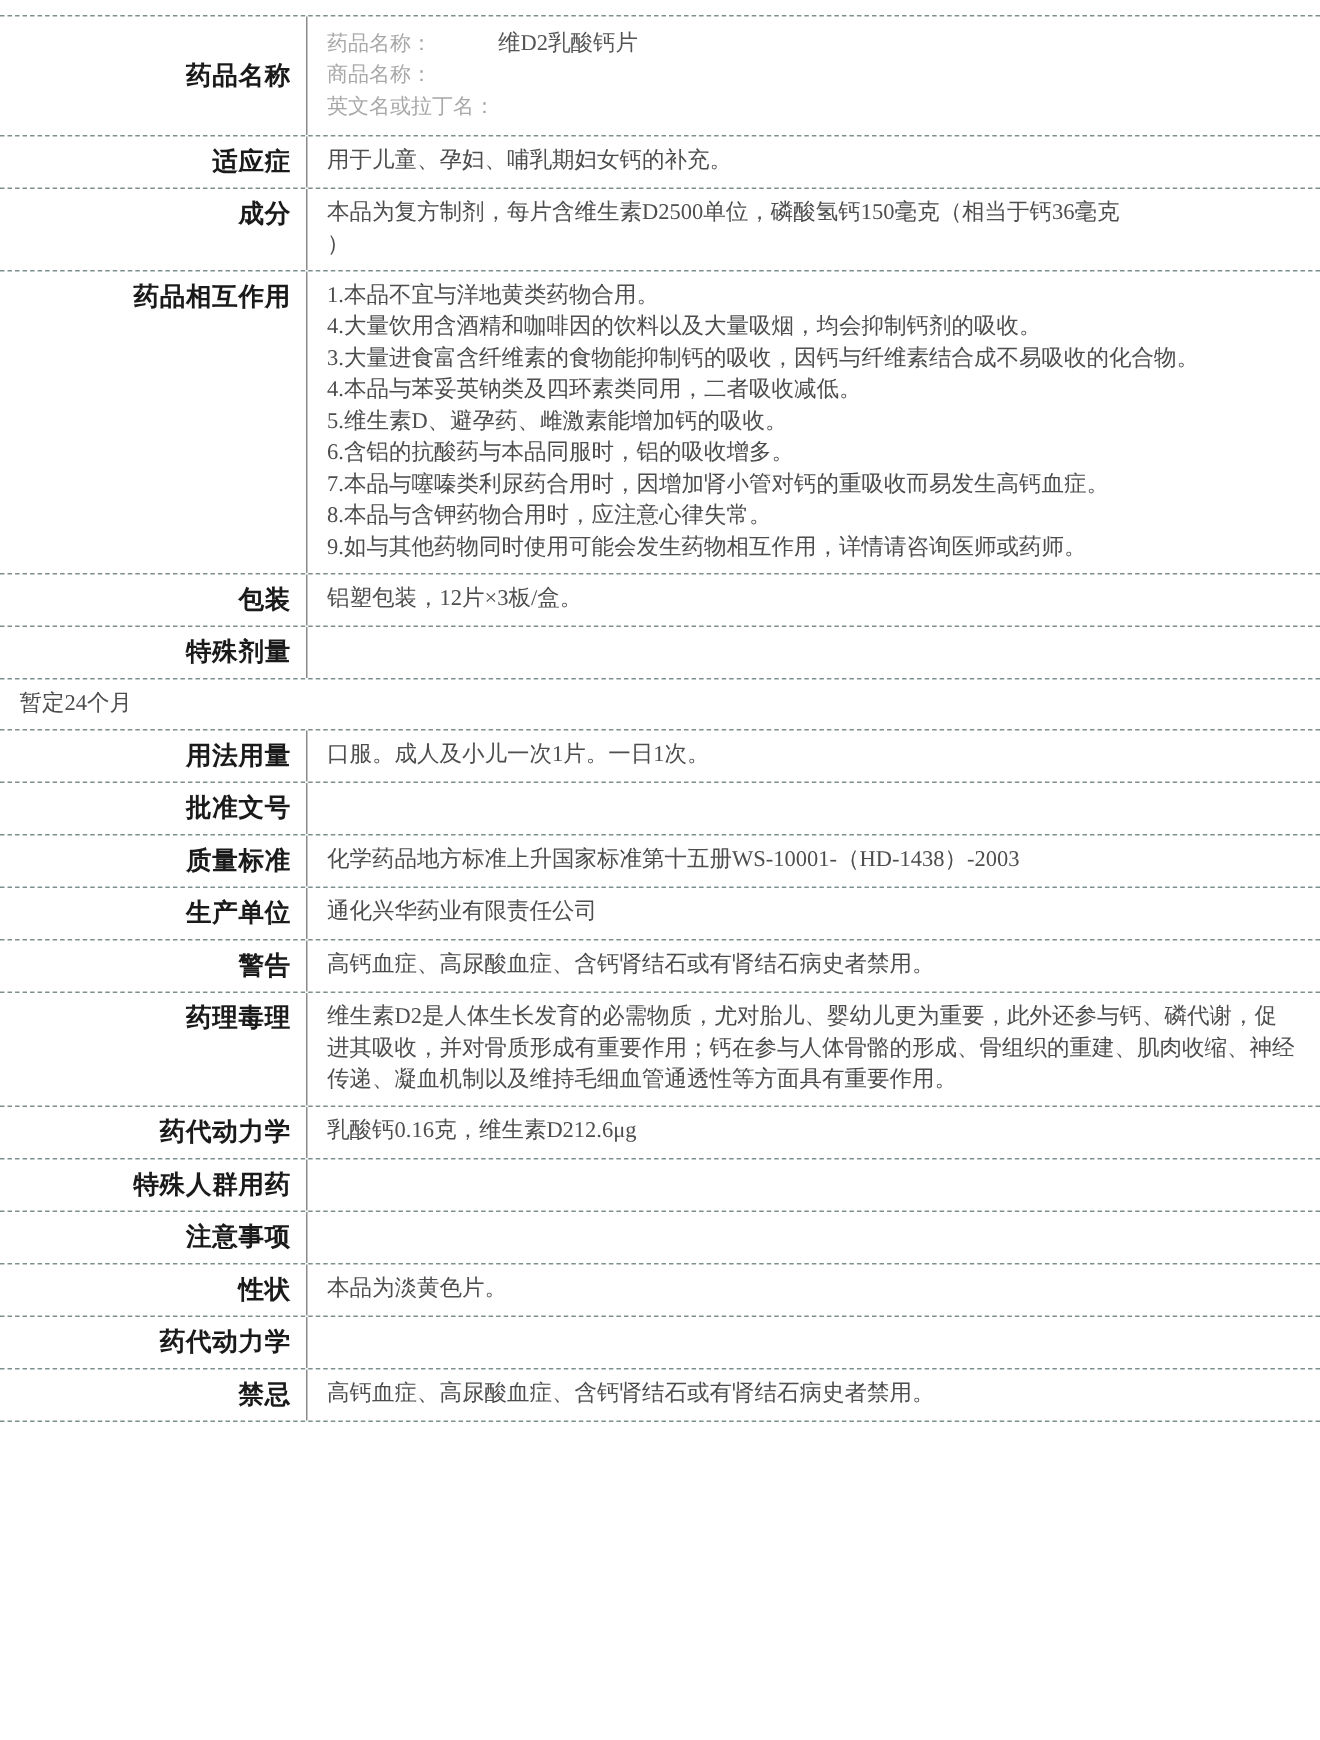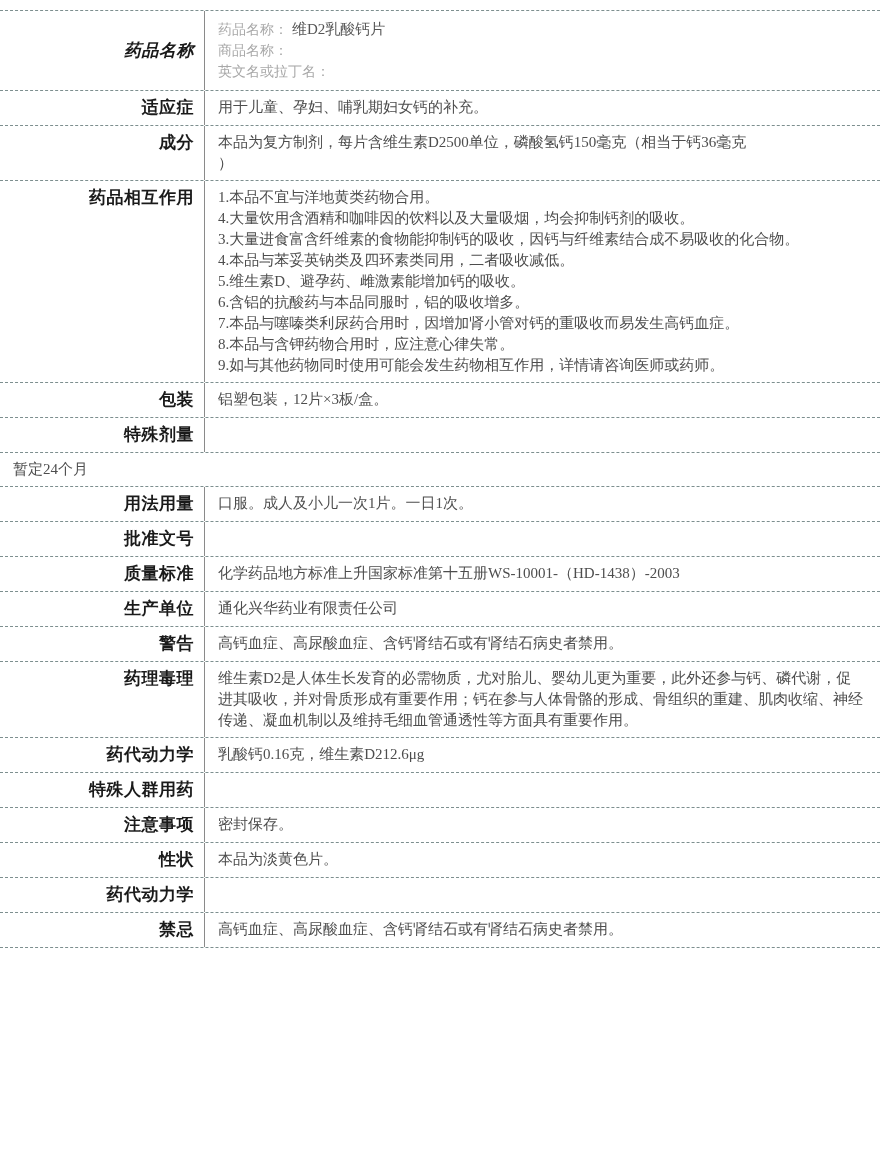--- a/index.html
+++ b/index.html
@@ -48,32 +48,32 @@
     line-height: 21px;
     color: var(--content-text);
     min-height: 22px;
   }
   .content-line { min-height: 21px; }
   
   .row.name-row .label-cell {
     display: flex;
     align-items: center;
     justify-content: flex-end;
-    font-style: italic;
   }
   .row.name-row .content-cell { padding-top: 8px; padding-bottom: 8px; }
   .row.name-row .content-line { line-height: 20px; min-height: 20px; }
   .field-key {
     color: var(--muted-label-text);
     font-size: 14px;
   }
   .field-value {
     color: var(--drug-name-text);
     font-size: 15px;
     padding-left: 4px;
+    margin-left: 40px;
   }
 </style>
 </head>
 <body>
 
 <div class="drug-table" id="drug-table">
   <div class="row name-row">
     <div class="label-cell">药品名称</div>
     <div class="content-cell">
         <div class="content-line"><span class="field-key">药品名称：</span><span class="field-value">维D2乳酸钙片</span></div>
@@ -177,23 +177,20 @@
       </div>
   </div>
 
   <div class="row">
     <div class="label-cell">特殊人群用药</div>
     <div class="content-cell"></div>
   </div>
 
   <div class="row">
     <div class="label-cell">注意事项</div>
-    <div class="content-cell">
-        <div class="content-line">密封保存。</div>
-      </div>
   </div>
 
   <div class="row">
     <div class="label-cell">性状</div>
     <div class="content-cell">
         <div class="content-line">本品为淡黄色片。</div>
       </div>
   </div>
 
   <div class="row">

